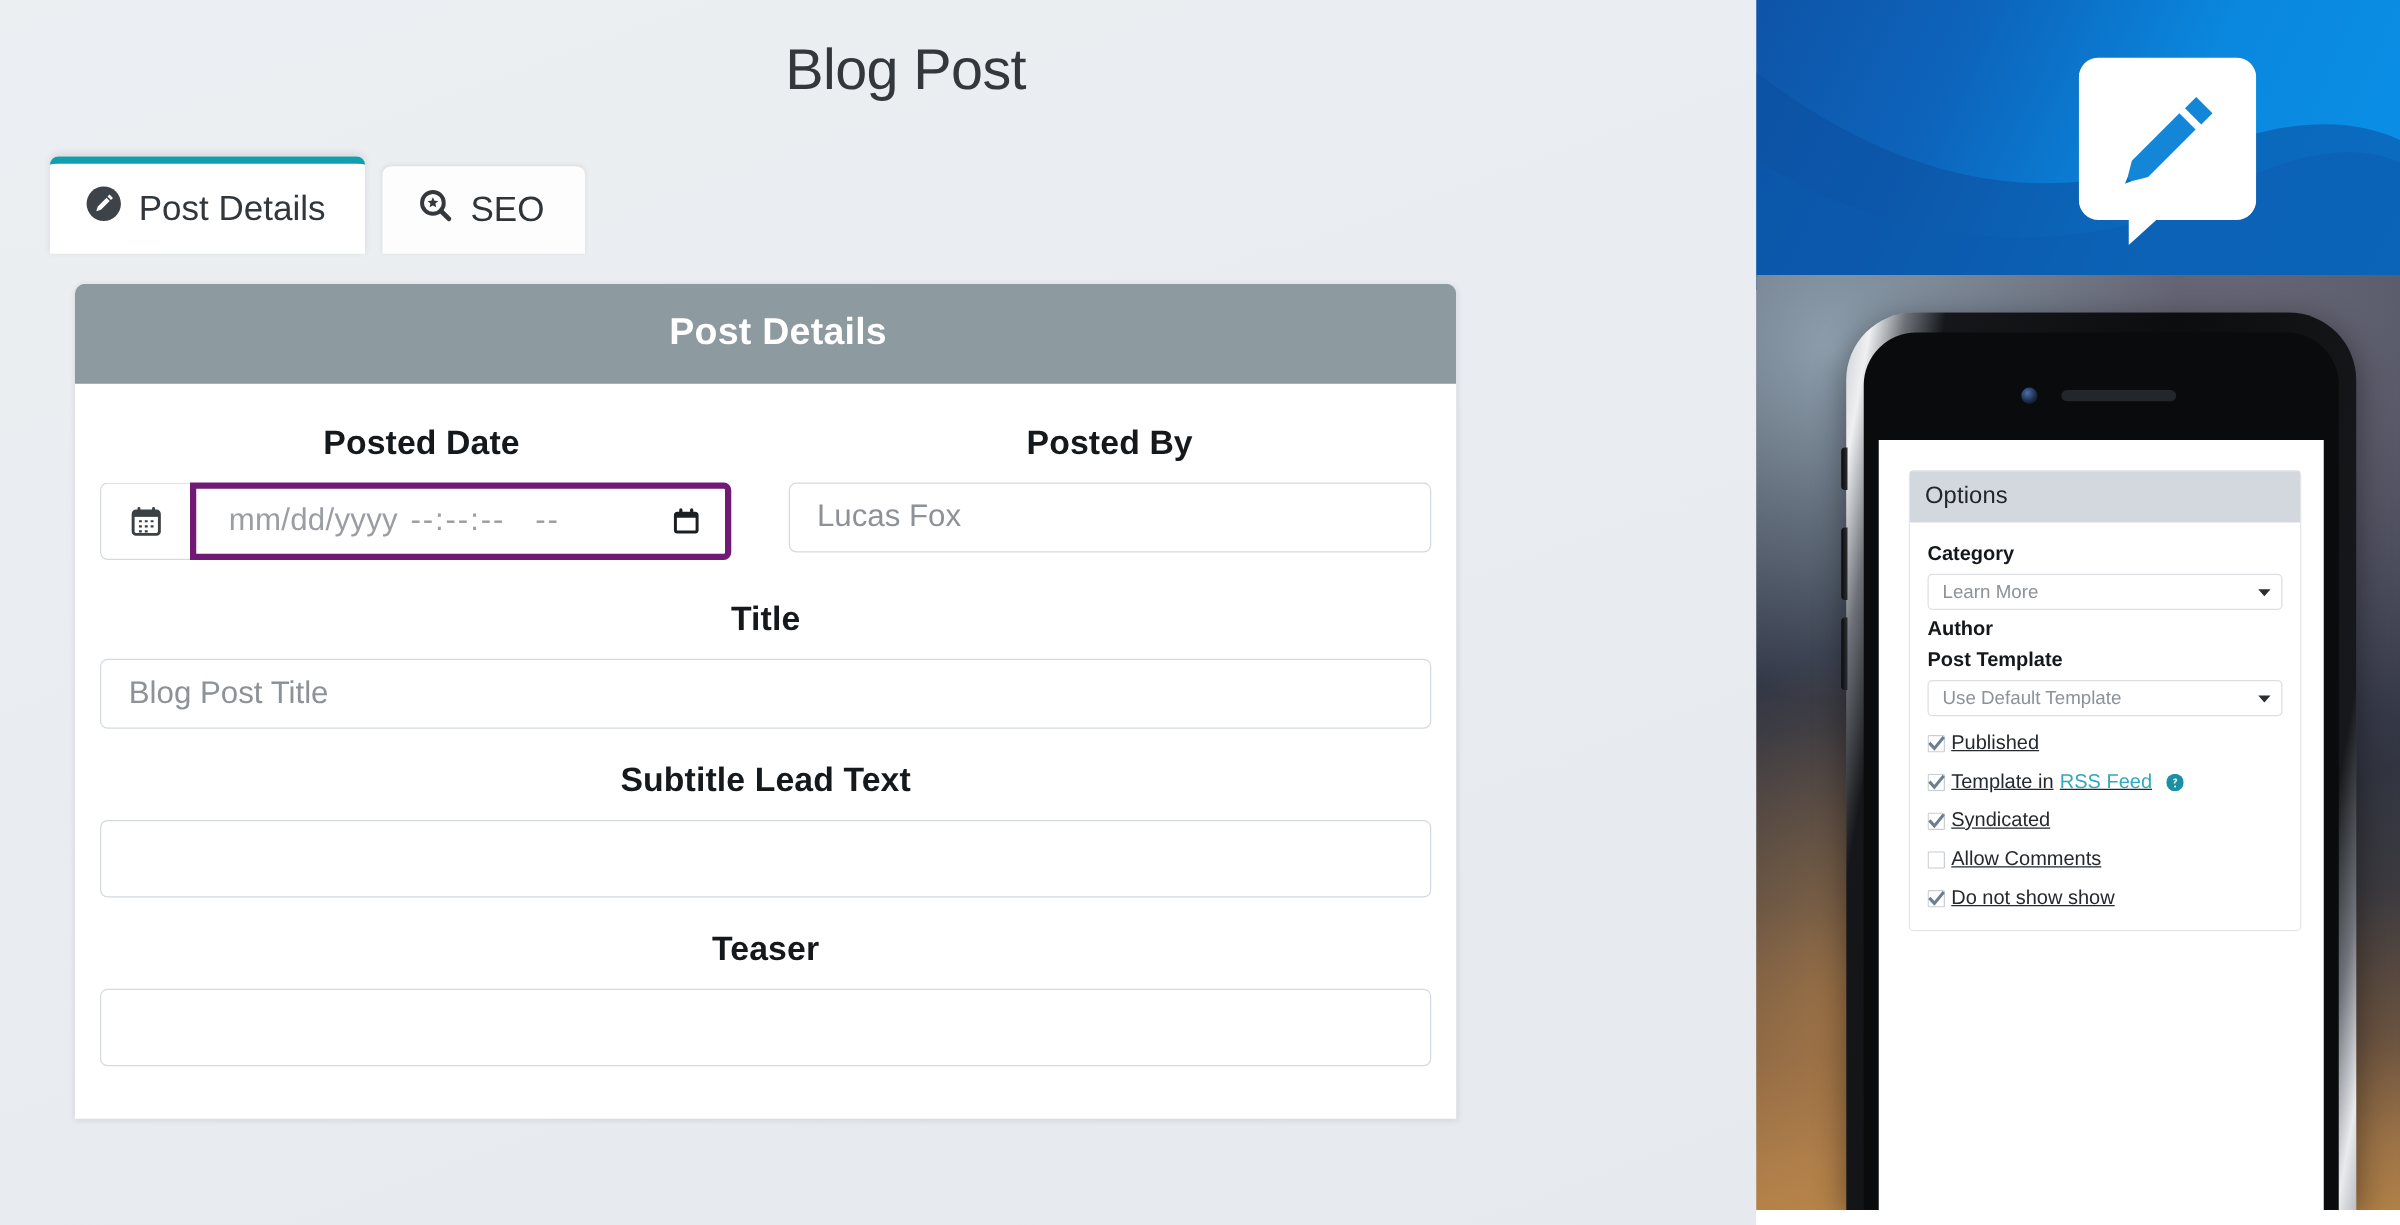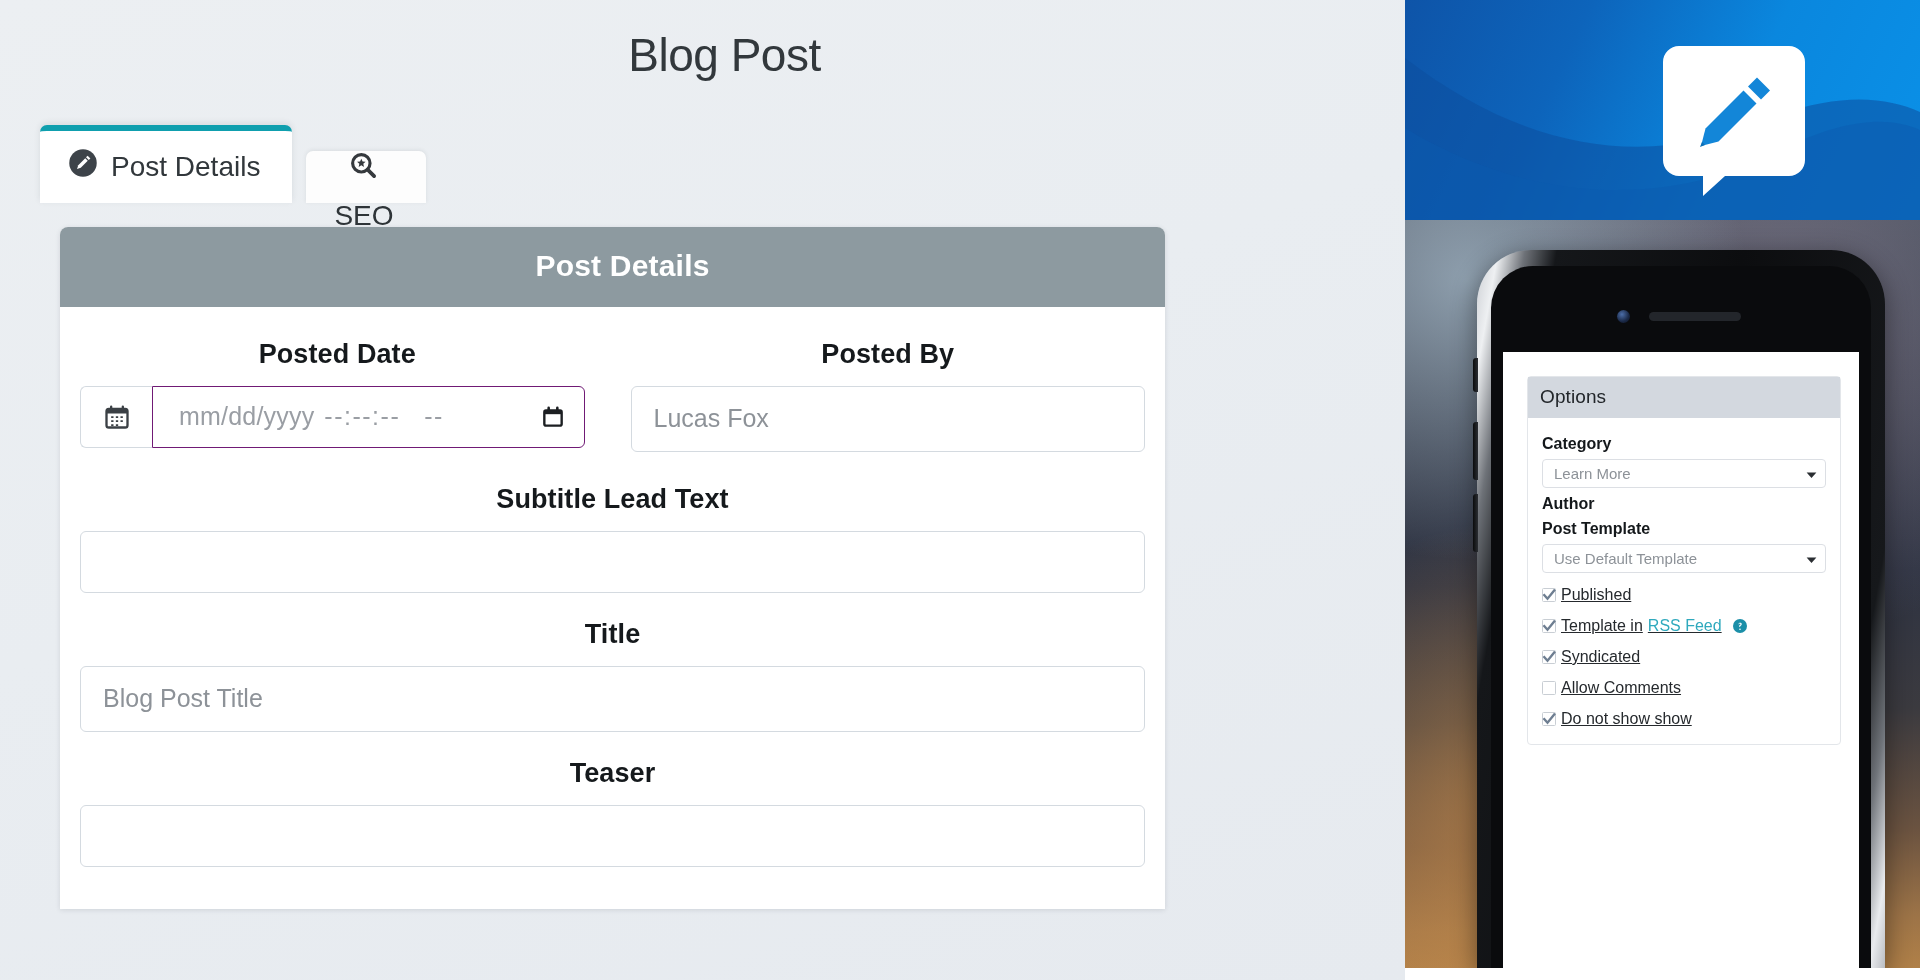--- a/index.html
+++ b/index.html
@@ -31,21 +31,21 @@
     position: relative; display: flex; align-items: center; gap: 13px;
     height: 72px; padding: 0 32px 0 28px;
     background: #fdfdfd; border-radius: 7px 7px 0 0;
     font-size: 28px; color: #31373b;
     box-shadow: 0 -1px 4px rgba(40,50,60,.09);
   }
   .tab.active {
     height: 78px; border-top: 6px solid #0f9fae;
     background: #ffffff; z-index: 3; box-shadow: 0 -2px 6px rgba(40,50,60,.10);
   }
-  .tab.inactive { margin-left: 14px; height: 52px; z-index: 2; color: #2e3438; flex-direction: column; }
+  .tab.inactive { margin-left: 14px; height: 70px; z-index: 2; color: #2e3438; }
   .tab-ico { flex: none; display: block; }
 
   
   .card {
     width: 1105px; margin: 24px 0 0 16px;
     background: #fff; border-radius: 8px 8px 0 0;
     box-shadow: 0 1px 5px rgba(40,50,60,.13);
     overflow: hidden;
   }
   .card-head {
@@ -63,34 +63,34 @@
     font-size: 27px; font-weight: 700; color: #15191c;
     margin: 6px 0 16px 0; letter-spacing: .1px;
   }
 
   .inp {
     width: 100%; height: 62px;
     border: 1px solid #d4dae0; border-radius: 6px;
     background: #fff; display: flex; align-items: center;
     font-size: 25px; color: #8d9298; padding: 0 22px;
   }
-  .inp.tall { height: 66px; }
+  .inp.tall { height: 56px; }
   .ta { height: 62px; }
 
   
   .datewrap { display: flex; width: 505px; }
   .date-addon {
     width: 72px; height: 62px; flex: none;
     border: 1px solid #d4dae0; border-right: none;
     border-radius: 6px 0 0 6px; background: #fff;
     display: flex; align-items: center; justify-content: center;
   }
   .date-ctl {
     flex: 1; height: 62px;
-    border: 1px solid #701a75; border-radius: 0 6px 6px 0;
+    border: 5px solid #701a75; border-radius: 0 6px 6px 0;
     background: #fff; display: flex; align-items: center;
     padding: 0 18px 0 26px; gap: 10px;
     font-size: 25px; color: #9a9ea4;
   }
   .date-ctl .dt-ph { letter-spacing: .2px; }
   .date-ctl .dt-time { letter-spacing: 1.5px; }
   .date-ctl .dt-ampm { letter-spacing: 1.5px; margin-left: 14px; }
   .date-ctl .picker { margin-left: auto; display: flex; }
 
   
@@ -239,30 +239,30 @@
               <div class="field">
                 <div class="flabel">Posted By</div>
                 <div class="inp tall">
                   <span>Lucas Fox</span>
                 </div>
               </div>
             </div>
           </div>
 
           <div class="field">
+            <div class="flabel">Title</div>
+            <div class="inp tall">
+              <span>Blog Post Title</span>
+            </div>
+          </div>
+
+          <div class="field">
             <div class="flabel">Subtitle Lead Text</div>
             <div class="inp ta">
               <span></span>
-            </div>
-          </div>
-
-          <div class="field">
-            <div class="flabel">Title</div>
-            <div class="inp tall">
-              <span>Blog Post Title</span>
             </div>
           </div>
 
           <div class="field">
             <div class="flabel">Teaser</div>
             <div class="inp ta">
               <span></span>
             </div>
           </div>
 

